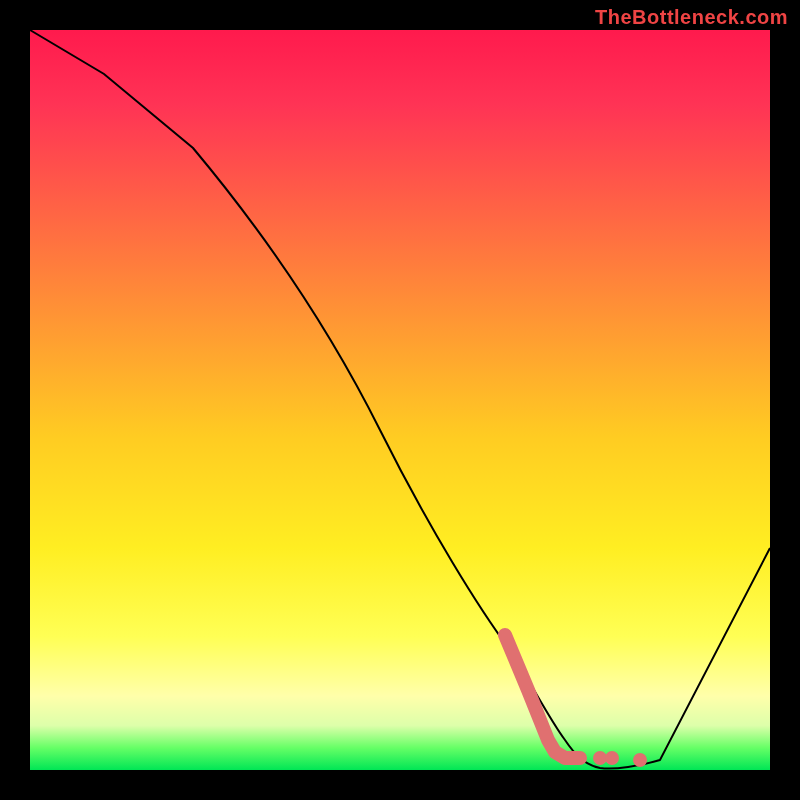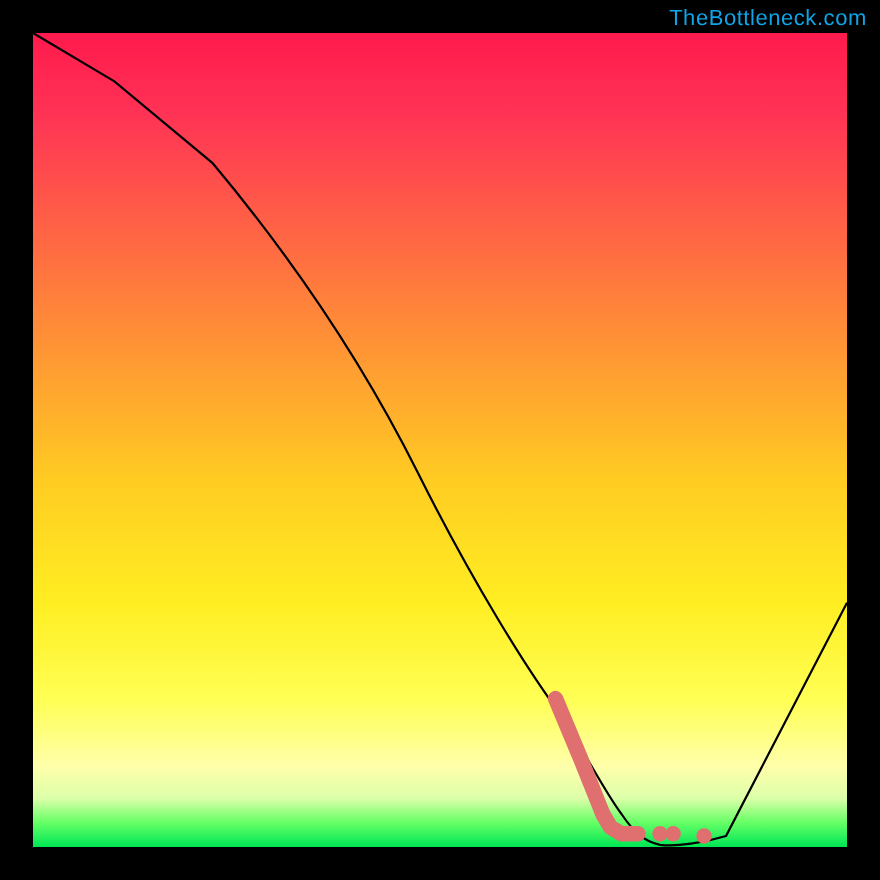--- a/index.html
+++ b/index.html
@@ -8,23 +8,23 @@
     width: 800px;
     height: 800px;
     background: #000;
     font-family: Arial, sans-serif;
     overflow: hidden;
   }
   .watermark {
     position: absolute;
     top: 6px;
     right: 12px;
-    color: #0ea5e9;
+    color: #ef4444;
     font-size: 20px;
-    font-weight: normal;
+    font-weight: bold;
     letter-spacing: 0.5px;
   }
   .plot-area {
     position: absolute;
     left: 30px;
     top: 30px;
     width: 740px;
     height: 740px;
   }
   .gradient-bg {

